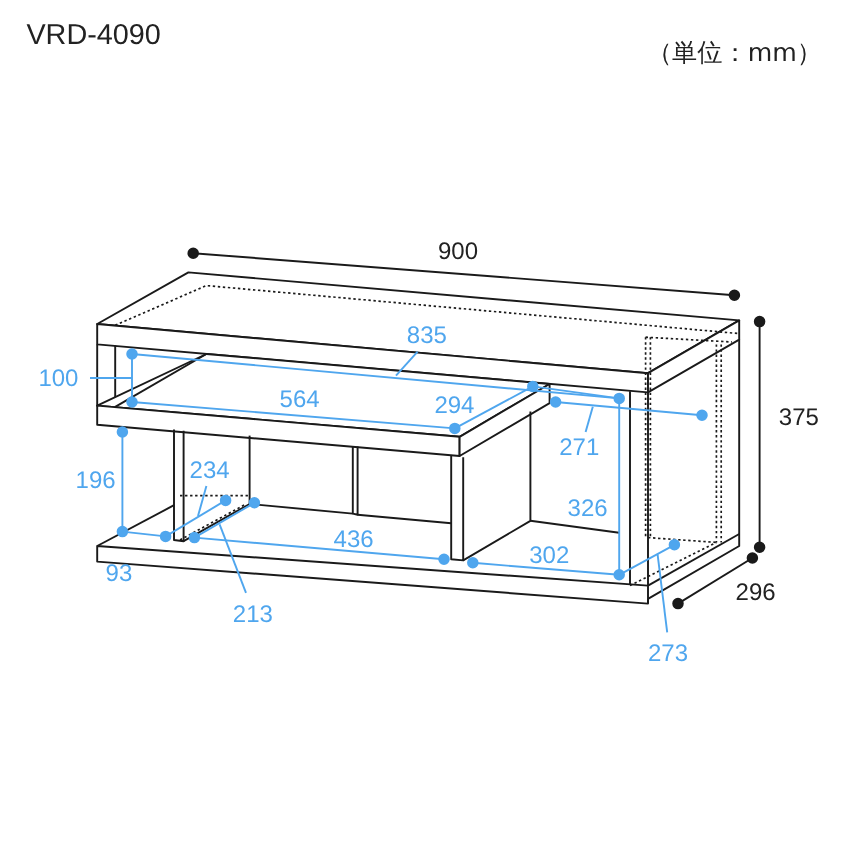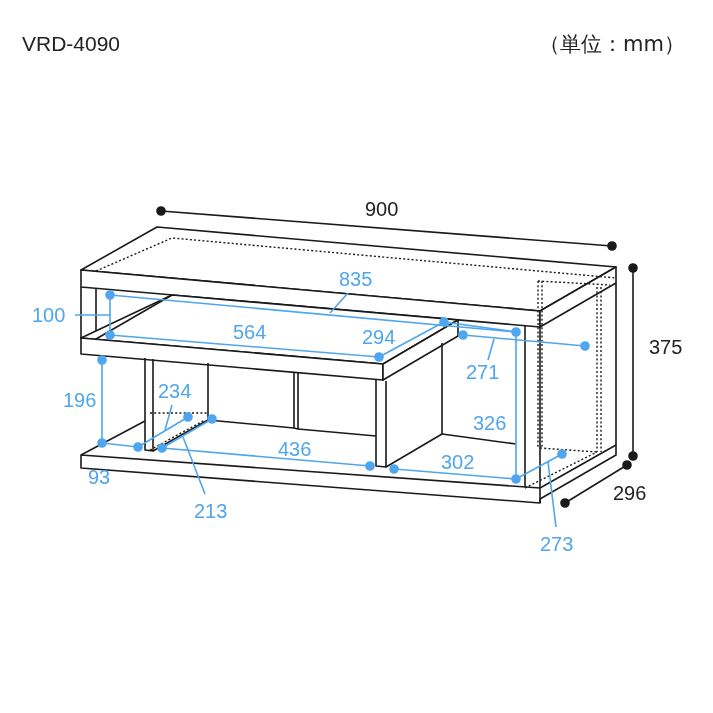--- a/index.html
+++ b/index.html
@@ -1,17 +1,17 @@
 <!DOCTYPE html>
 <html><head>
 <meta charset="utf-8">
 <style>
   html, body { margin: 0; padding: 0; background: #ffffff; }
   body { width: 713px; height: 713px; position: relative; overflow: hidden; font-family: "Liberation Sans", sans-serif; }
-  .model { position: absolute; left: 22px; top: 32px; font-size: 21px; color: #222; letter-spacing: 0px; }
+  .model { position: absolute; left: 22px; top: 16px; font-size: 24px; color: #222; letter-spacing: 0px; }
   .unit { position: absolute; right: 28px; top: 30px; font-size: 21px; color: #222; font-family: "DejaVu Sans", sans-serif; margin-left: 32px; }
   svg.drawing { position: absolute; left: 0; top: 0; }
   .dim-black { font-family: "Liberation Sans", sans-serif; font-size: 20px; fill: #222; }
   .dim-blue { font-family: "Liberation Sans", sans-serif; font-size: 20px; fill: #4fa6ee; }
 </style>
 </head>
 <body>
 
 <div class="model">VRD-4090</div>
 <div class="unit">（単位：mm）</div>

